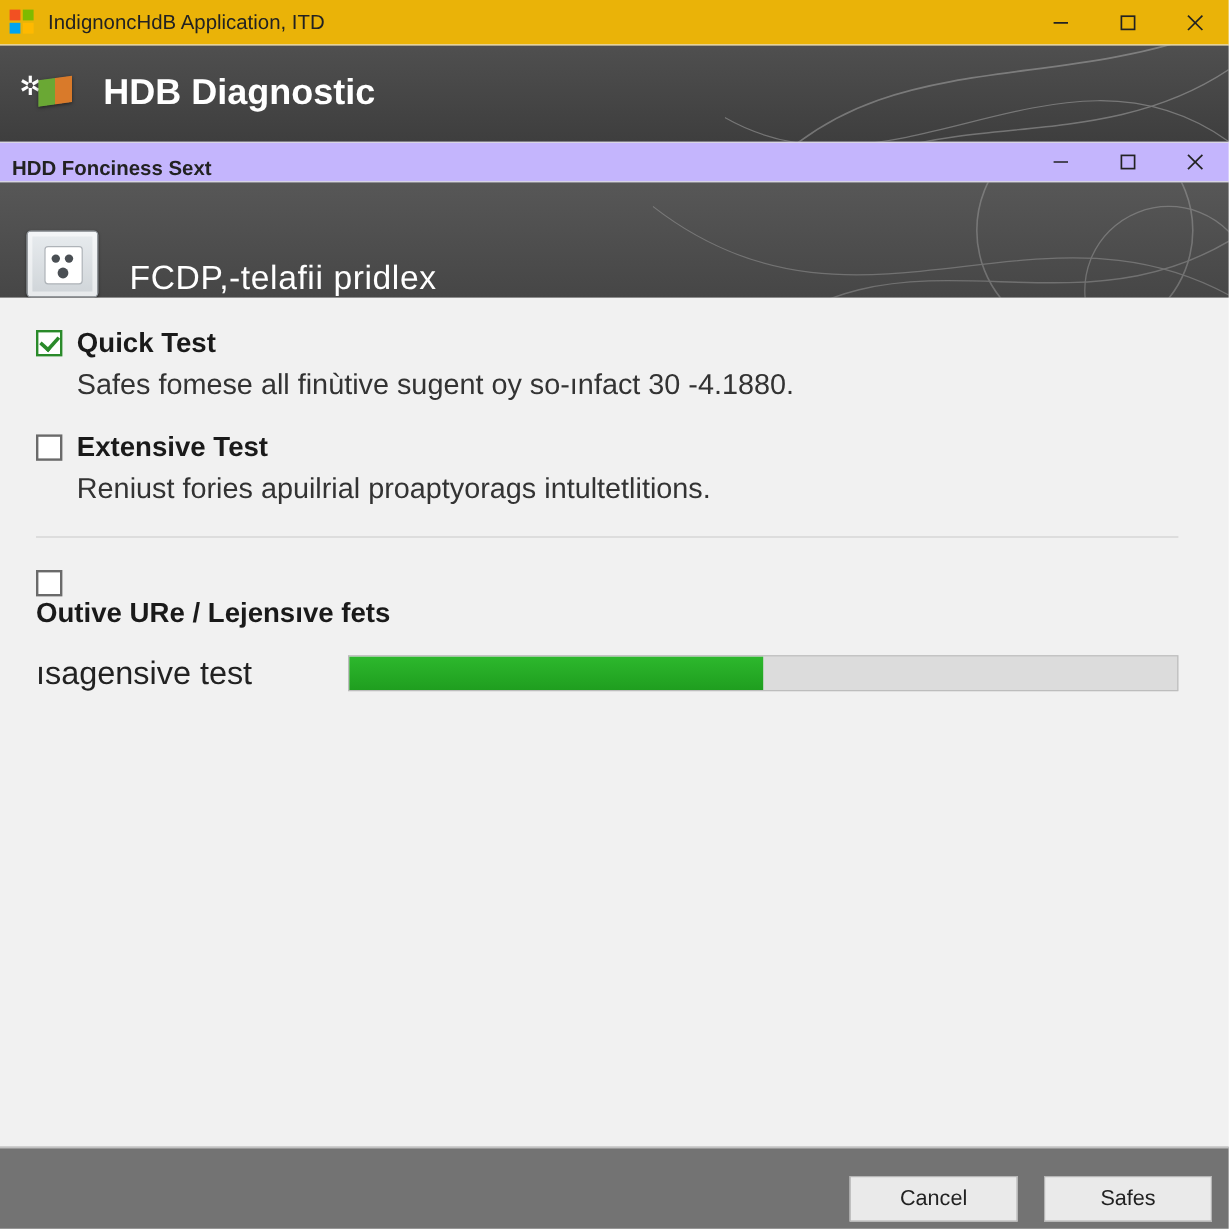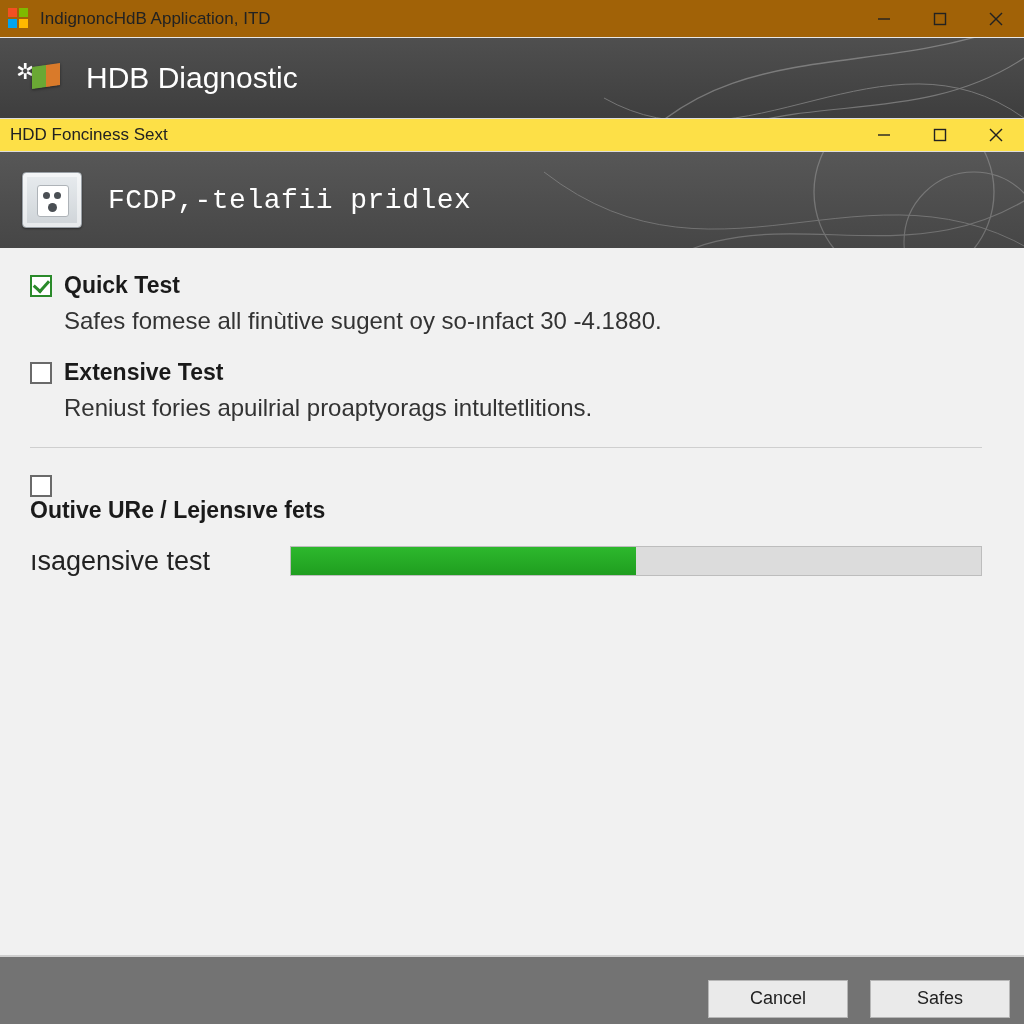--- a/index.html
+++ b/index.html
@@ -5,21 +5,21 @@
   * { box-sizing: border-box; margin: 0; padding: 0; }
   body {
     font-family: 'Segoe UI', Tahoma, sans-serif;
     background: #fff;
     width: 1024px; height: 1024px;
     overflow: hidden;
   }
   
   .outer-titlebar {
     height: 38px;
-    background: #a16207;
+    background: #eab308;
     border-bottom: 1px solid #e8e8e8;
     display: flex;
     align-items: center;
     padding-left: 8px;
   }
   .outer-appicon {
     width: 22px; height: 22px;
     margin-right: 10px;
     position: relative;
   }
@@ -58,42 +58,42 @@
     position:absolute; width:28px; height:22px; left:14px; top:10px;
     background: linear-gradient(90deg,#6aa834 0 50%,#d97a2a 50% 100%);
     transform: skewY(-8deg);
     box-shadow: 0 1px 3px rgba(0,0,0,0.5);
   }
   .banner-icon .spark {
     position:absolute; left:-2px; top:6px; width:22px; height:22px;
     color:#fff;
     font-size:22px; line-height:22px;
   }
-  .banner-title { color:#fff; font-size:30px; font-weight:400; }
+  .banner-title { color:#fff; font-size:30px; font-weight:700; }
 
   
   .inner-titlebar {
     height: 34px;
-    background: #fde047;
+    background: #c4b5fd;
     border-top: 1px solid #dcdcdc;
     border-bottom: 1px solid #dcdcdc;
-    display:flex; align-items:center;
+    display:flex; align-items:flex-end;
     padding-left: 10px;
+    font-weight: bold;
   }
   .inner-title { font-size:17px; color:#222; flex:1; }
 
   
   .subheader {
     height: 96px;
     background: linear-gradient(#575757,#464646);
-    display:flex; align-items:center;
+    display:flex; align-items:flex-end;
     padding-left: 22px;
     position:relative;
     overflow:hidden;
-    font-family:Liberation Mono, monospace;
   }
   .subheader-swirls {
     position:absolute; right:-40px; top:-40px; width:520px; height:220px;
     opacity:0.22;
   }
   .subheader-icon {
     width:60px; height:56px;
     background: linear-gradient(#e8ecef,#cfd4d8);
     border:1px solid #9aa0a6; border-radius:4px;
     position:relative; margin-right:26px;

